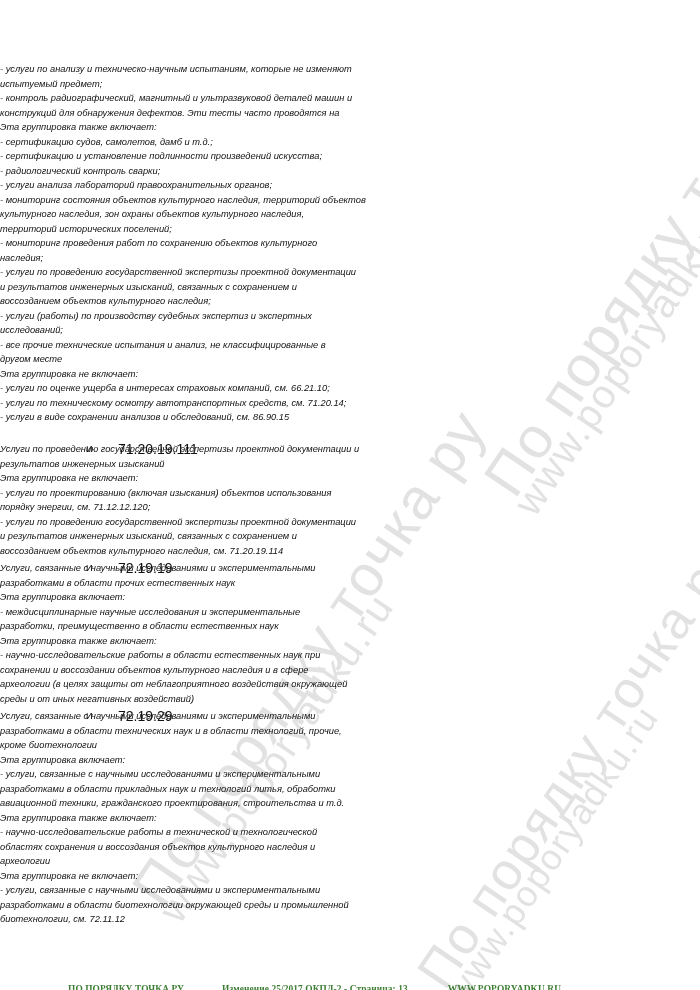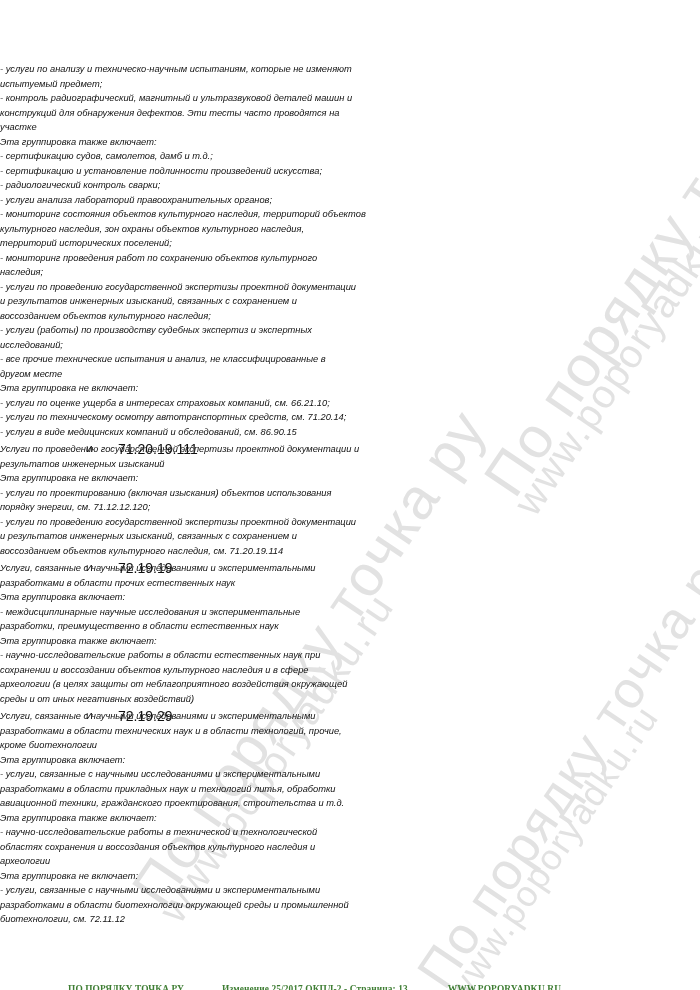--- a/index.html
+++ b/index.html
@@ -160,42 +160,41 @@
     <div class="wm wm-f">www.poporyadku.ru</div>
   </div>
 
   <div id="content">
       <div class="entry" style="position: absolute; left: 0px; top: 62px; width: 700px;">
         <div class="text-col">
           <p>- услуги по анализу и техническо-научным испытаниям, которые не изменяют</p>
           <p>испытуемый предмет;</p>
           <p>- контроль радиографический, магнитный и ультразвуковой деталей машин и</p>
           <p>конструкций для обнаружения дефектов. Эти тесты часто проводятся на</p>
-          <p>участке</p>
           <p>Эта группировка также включает:</p>
           <p>- сертификацию судов, самолетов, дамб и т.д.;</p>
           <p>- сертификацию и установление подлинности произведений искусства;</p>
           <p>- радиологический контроль сварки;</p>
           <p>- услуги анализа лабораторий правоохранительных органов;</p>
           <p>- мониторинг состояния объектов культурного наследия, территорий объектов</p>
           <p>культурного наследия, зон охраны объектов культурного наследия,</p>
           <p>территорий исторических поселений;</p>
           <p>- мониторинг проведения работ по сохранению объектов культурного</p>
           <p>наследия;</p>
           <p>- услуги по проведению государственной экспертизы проектной документации</p>
           <p>и результатов инженерных изысканий, связанных с сохранением и</p>
           <p>воссозданием объектов культурного наследия;</p>
           <p>- услуги (работы) по производству судебных экспертиз и экспертных</p>
           <p>исследований;</p>
           <p>- все прочие технические испытания и анализ, не классифицированные в</p>
           <p>другом месте</p>
           <p>Эта группировка не включает:</p>
           <p>- услуги по оценке ущерба в интересах страховых компаний, см. 66.21.10;</p>
           <p>- услуги по техническому осмотру автотранспортных средств, см. 71.20.14;</p>
-          <p>- услуги в виде медицинских компаний и обследований, см. 86.90.15</p>
+          <p>- услуги в виде сохранении анализов и обследований, см. 86.90.15</p>
         </div>
       </div>
       <div class="entry" style="position: absolute; left: 0px; top: 442px; width: 700px;">
         <div class="flag-col">И</div>
         <div class="code-col">71.20.19.111</div>
         <div class="text-col">
           <p>Услуги по проведению государственной экспертизы проектной документации и</p>
           <p>результатов инженерных изысканий</p>
           <p>Эта группировка не включает:</p>
           <p>- услуги по проектированию (включая изыскания) объектов использования</p>

